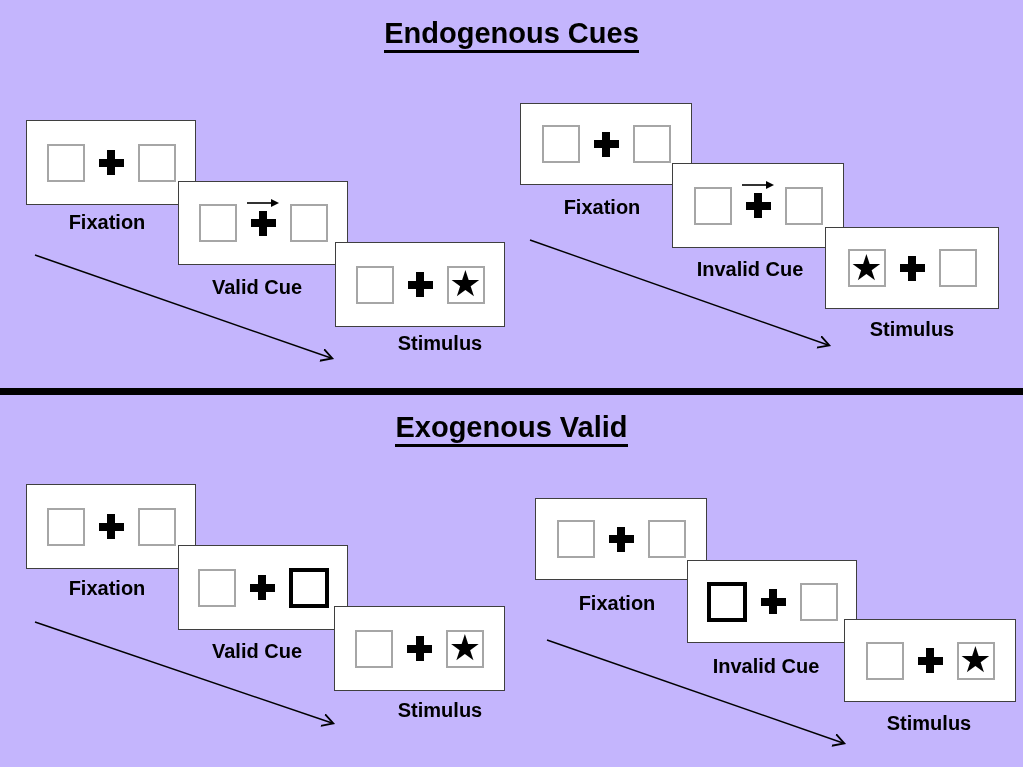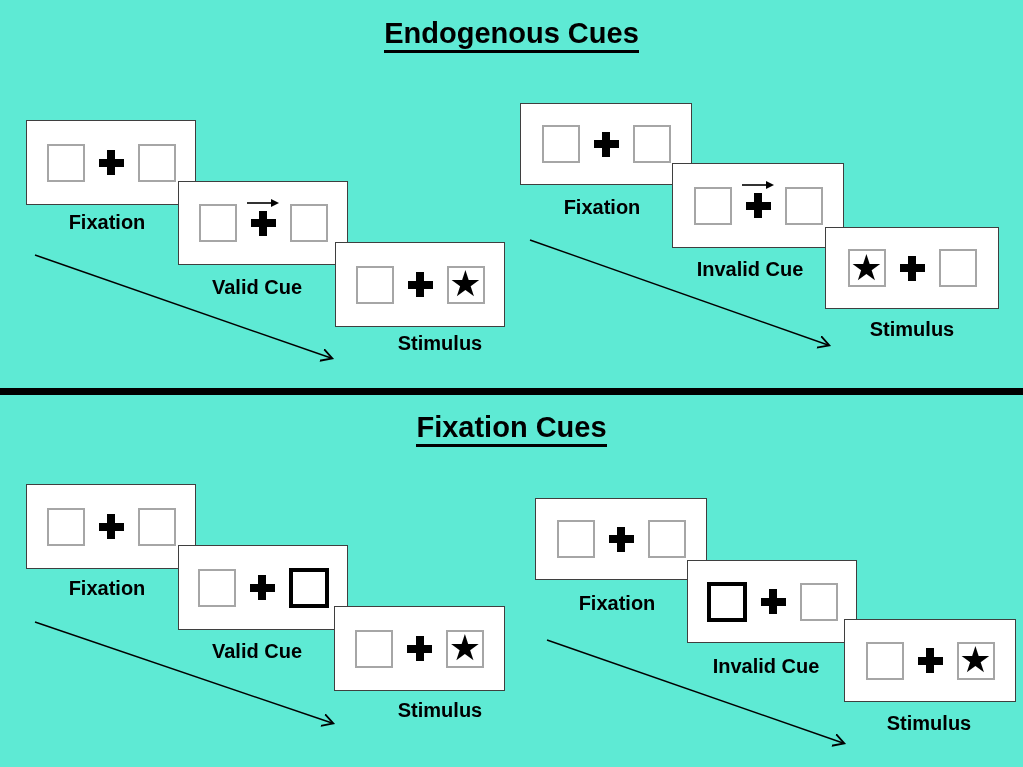--- a/index.html
+++ b/index.html
@@ -1,17 +1,17 @@
 <!DOCTYPE html>
 <html><head>
 <meta charset="utf-8">
 <style>
   html,body{margin:0;padding:0;background:#fff;}
   .stage{
-    position:relative;width:1023px;height:767px;background:#5eead4;overflow:hidden;
+    position:relative;width:1023px;height:767px;background:#c4b5fd;overflow:hidden;
     font-family:"Liberation Sans",sans-serif;color:#000;
   }
   .title{position:absolute;left:0;right:0;text-align:center;font-weight:bold;font-size:29px;line-height:34px;}
   .title .underline{border-bottom:3px solid #000;padding-bottom:1px;}
   .separator{position:absolute;left:0;top:388px;width:100%;height:7px;background:#000;}
   .panel{
     position:absolute;background:#fff;border:1.5px solid #3f3f3f;box-sizing:border-box;
     display:flex;align-items:center;justify-content:center;gap:14px;
   }
   .box{
@@ -122,21 +122,21 @@
         <marker id="ah2" markerWidth="12" markerHeight="12" refX="7" refY="4.5" orient="auto">
           <path d="M0,0 L8,4.5 L0,9" fill="none" stroke="#000" stroke-width="1.3"></path>
         </marker>
       </defs>
     <line x1="5" y1="5" x2="303" y2="110" stroke="#000" stroke-width="1.4" marker-end="url(#ah2)"></line>
   </svg>
 
   <div class="separator"></div>
 
   <div class="title" style="top:410px;">
-    <span class="underline">Fixation Cues</span>
+    <span class="underline">Exogenous Valid</span>
   </div>
 
   <div class="panel z1" style="left:26px;top:484px;width:170px;height:85px;">
     <div class="box"></div>
     <div class="center">
         <div class="plus"></div>
       </div>
     <div class="box"></div>
   </div>
   <div class="plabel" style="left:17px;top:577px;">Fixation</div>

